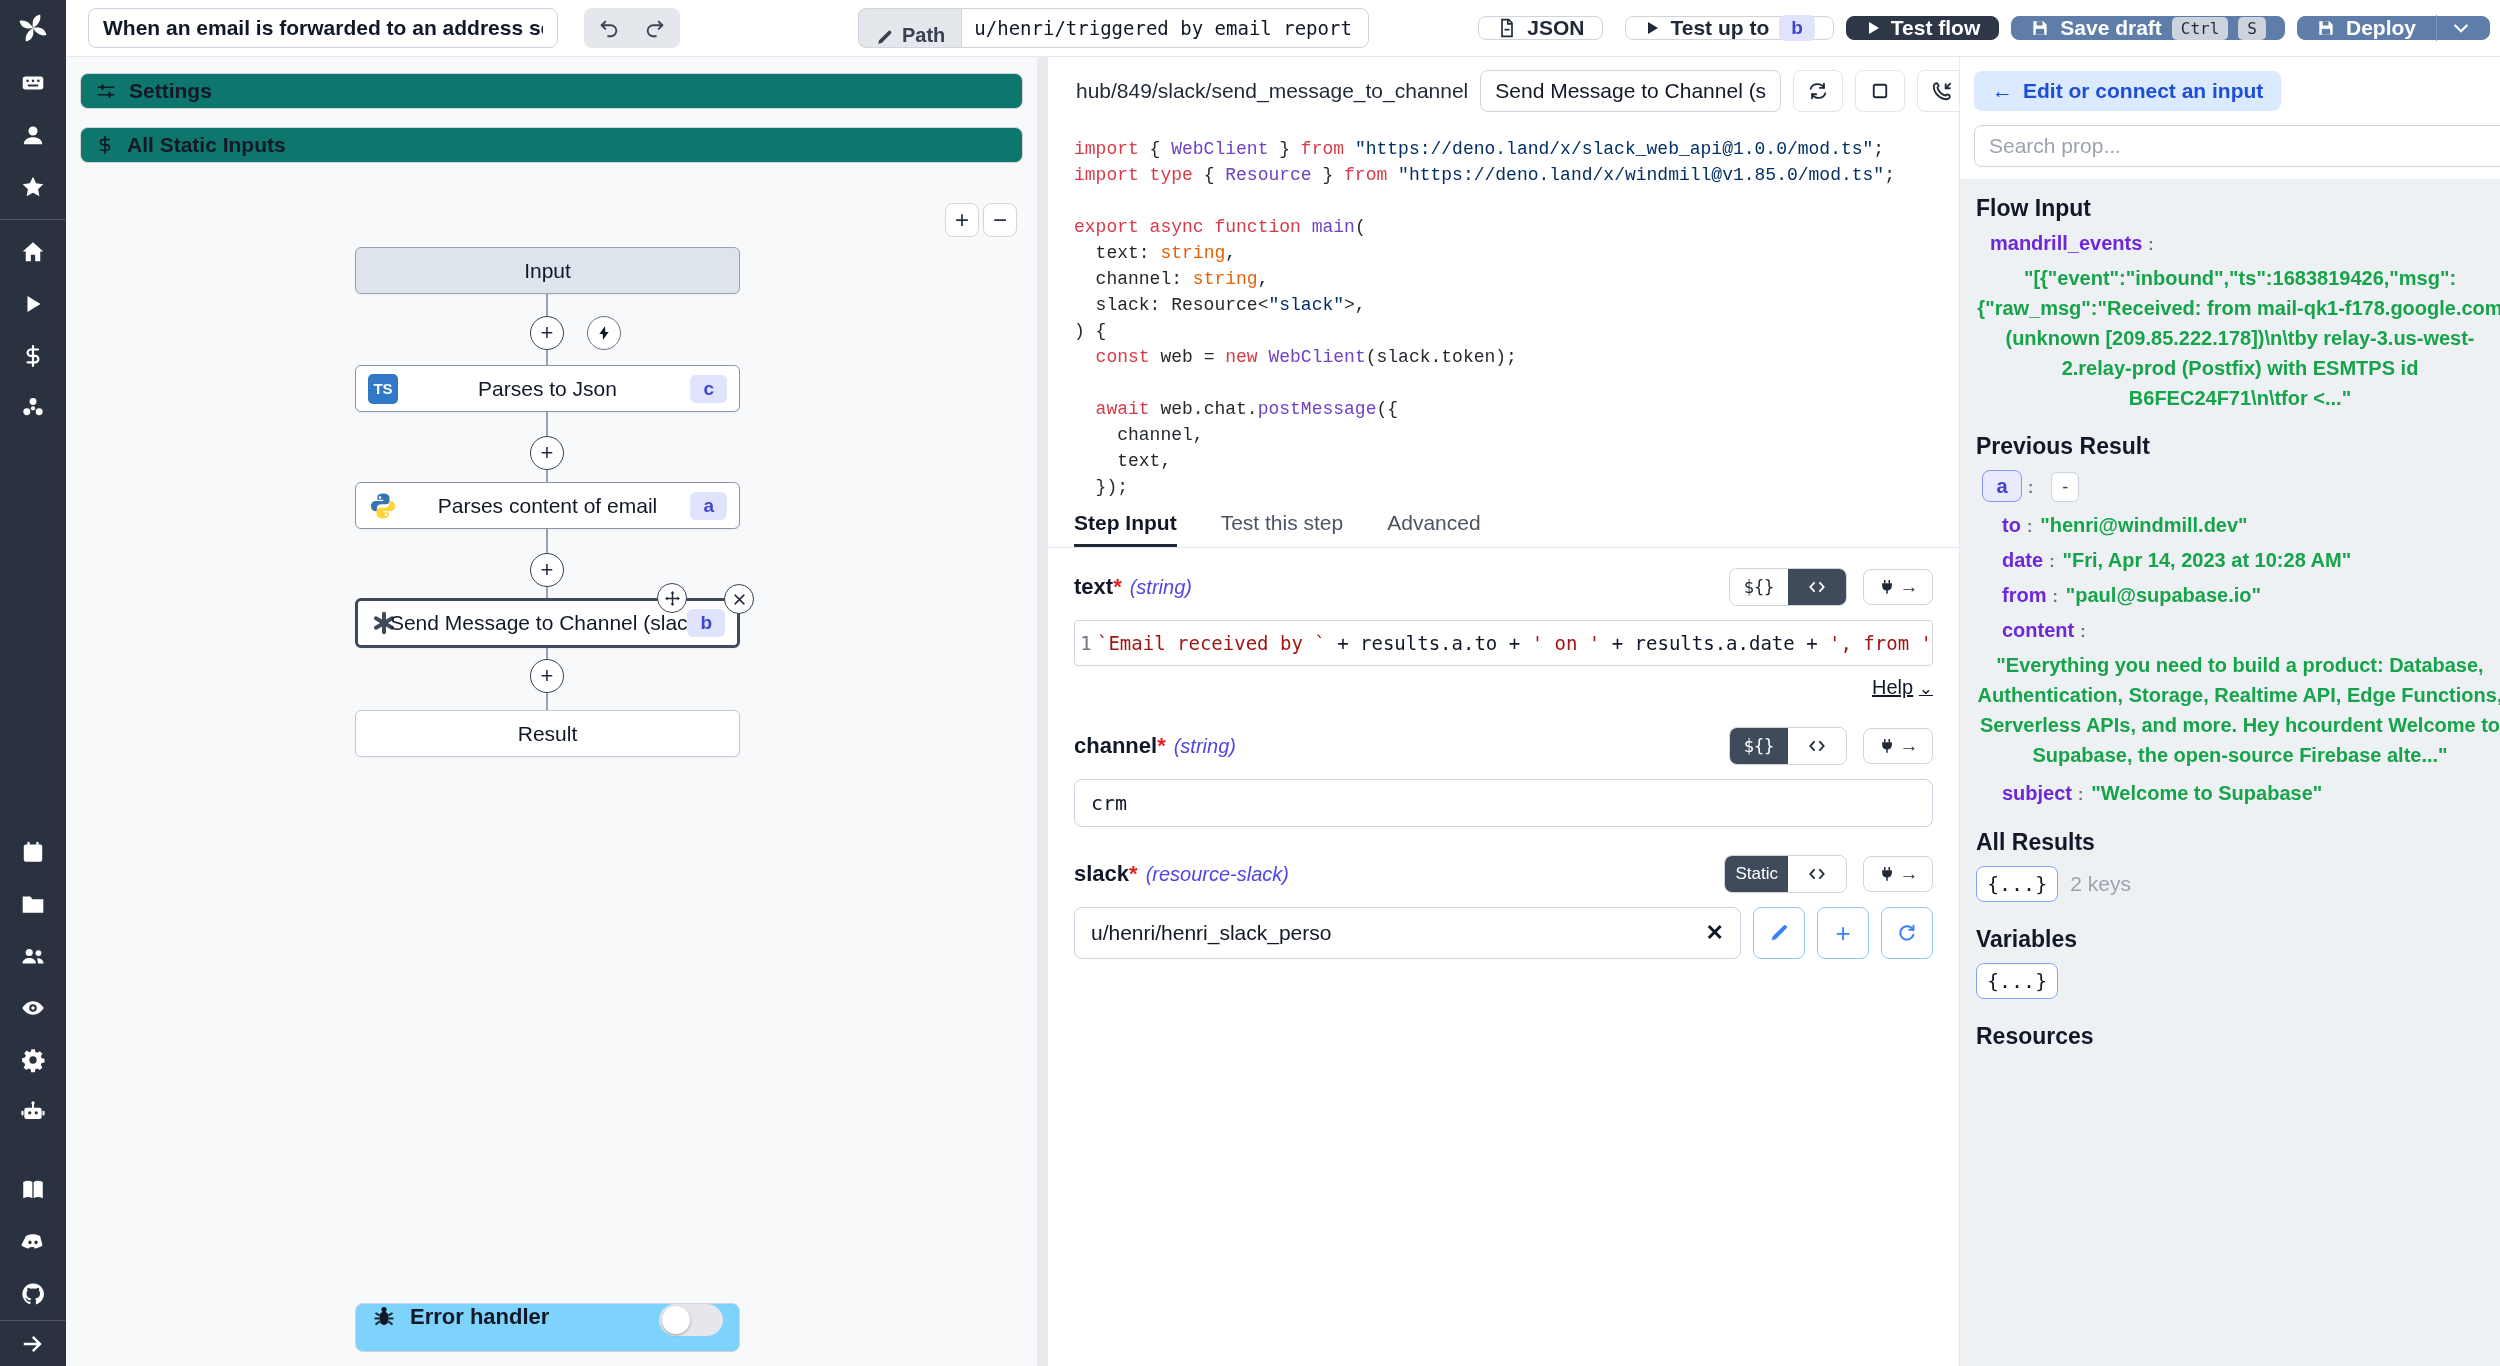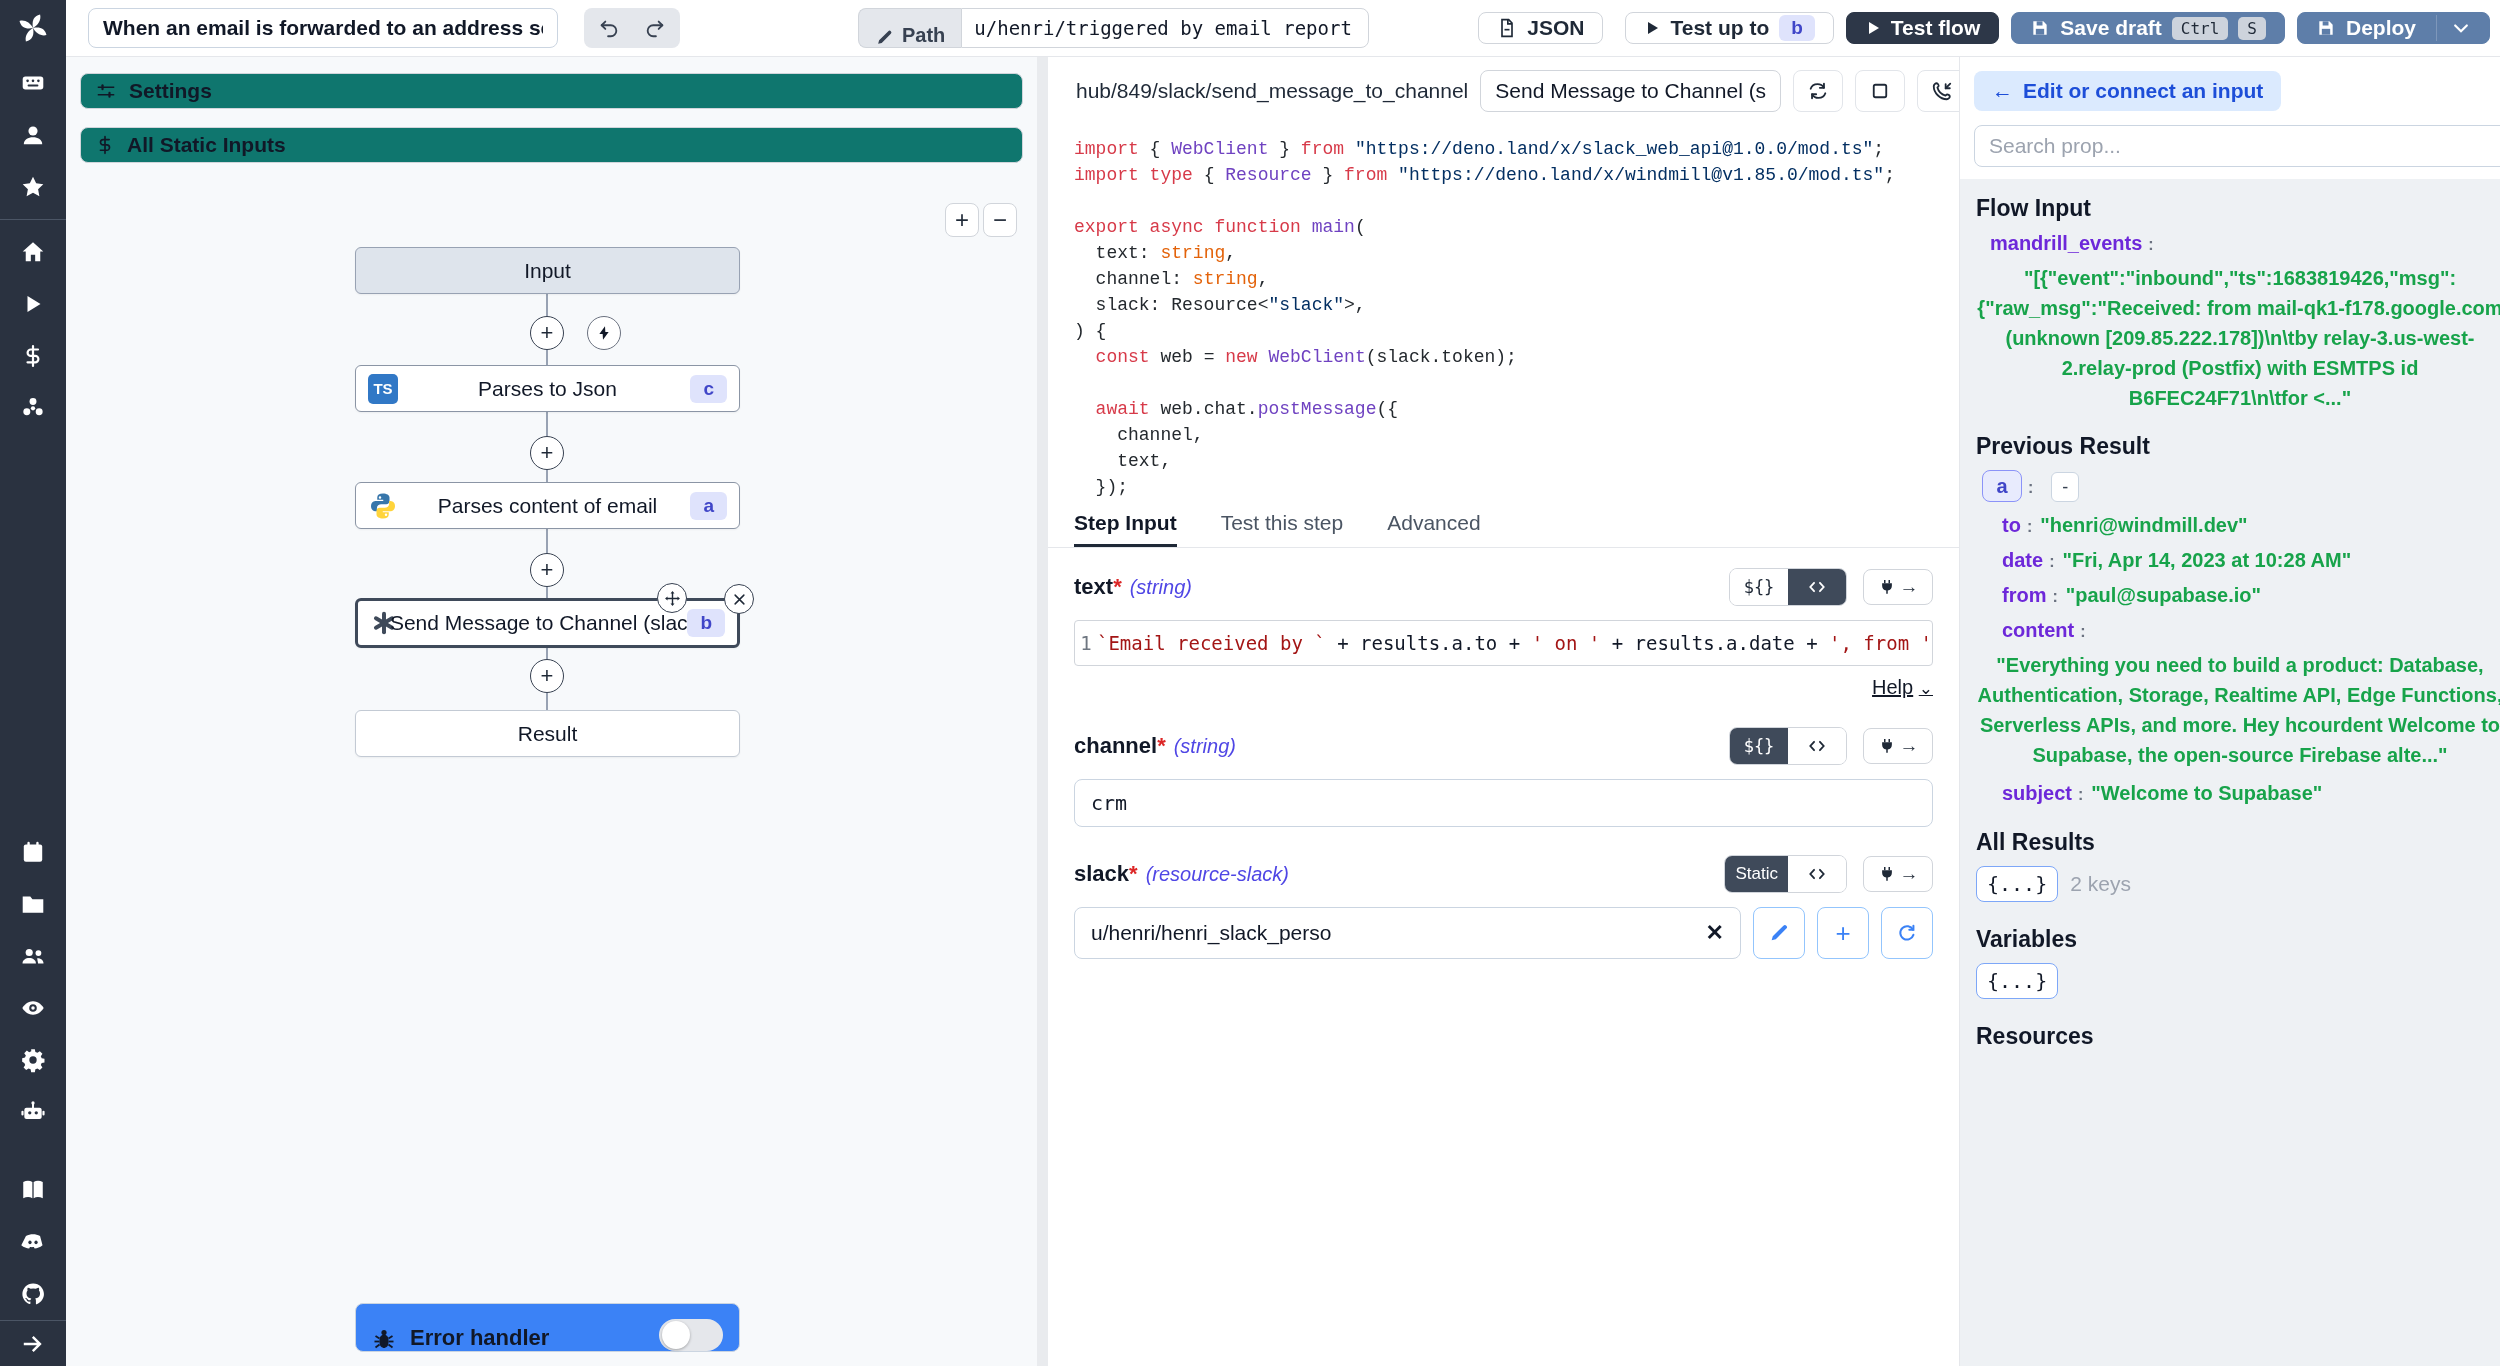--- a/index.html
+++ b/index.html
@@ -14,21 +14,21 @@
   .title-input { width:470px; height:40px; margin-left:22px; border:1px solid #cbd5e1; border-radius:8px;
     padding:0 14px; font-size:21px; font-weight:700; color:#111827; font-family:"Liberation Sans",sans-serif; }
   .undo-redo { margin-left:26px; background:#e4e7ec; border-radius:8px; display:flex; padding:2px; }
   .ur-btn { width:46px; height:36px; display:flex; align-items:center; justify-content:center; color:#374151; border-radius:6px; cursor:pointer; }
   .path-group { margin-left:178px; display:flex; align-items:stretch; height:40px; }
   .path-chip { background:#e4e7ec; border:1px solid #d1d5db; border-right:none; border-radius:8px 0 0 8px;
     display:flex; align-items:flex-end; gap:8px; padding:0 16px; font-size:20px; font-weight:600; color:#374151; }
   .path-input { width:408px; border:1px solid #d1d5db; border-radius:0 8px 8px 0; padding:0 12px;
     font-size:19px; color:#111827; font-family:"DejaVu Sans Mono",monospace; }
   .tb-spacer { flex:1; }
-  .tbtn { height:32px; display:inline-flex; align-items:center; gap:10px; border-radius:8px;
+  .tbtn { height:24px; display:inline-flex; align-items:center; gap:10px; border-radius:8px;
     padding:0 18px; font-size:21px; font-weight:600; cursor:pointer; flex:none; }
   .tbtn.white { background:#fff; border:1px solid #d1d5db; color:#1f2937; }
   .tbtn.dark { background:#2d3748; color:#fff; border:1px solid #2d3748; }
   .tbtn.blue { background:#5e7ea9; color:#fff; border:1px solid #5e7ea9; }
   .tbtn + .tbtn { margin-left:22px; }
   .tbtn.tight { margin-left:12px; }
   .badge-b { background:#dfe3fc; color:#4046c8; border-radius:6px; padding:2px 12px; font-size:19px; font-weight:700; }
   .kbd { background:#cdd3dc; color:#1f2937; border-radius:5px; padding:2px 9px; font-size:16px;
     font-family:"DejaVu Sans Mono",monospace; font-weight:400; }
   .dp-div { width:1px; height:26px; background:#7e97ba; margin:0 4px 0 10px; }
@@ -58,22 +58,22 @@
   .node.selected { border:3px solid #3f4a5a; }
   .nbadge { position:absolute; right:12px; background:#dfe3fc; color:#4046c8; font-weight:700; font-size:19px;
     border-radius:6px; padding:3px 13px; }
   .ts-ic { width:30px; height:30px; background:#3178c6; border-radius:5px; color:#fff; font-weight:700; font-size:15px;
     display:flex; align-items:center; justify-content:center; z-index:1; }
   .pc { position:absolute; width:34px; height:34px; border-radius:50%; background:#fff; border:1.6px solid #374151;
     display:flex; align-items:center; justify-content:center; font-size:22px; color:#1f2937; cursor:pointer; }
   .pc.graybd { border-color:#6b7280; }
   .mini-c { position:absolute; width:30px; height:30px; border-radius:50%; background:#fff; border:1.8px solid #374151;
     display:flex; align-items:center; justify-content:center; color:#1f2937; cursor:pointer; z-index:3; }
-  .errnode { position:absolute; left:289px; width:385px; height:49px; top:1246px; background:#3b82f6; border:1.4px solid #cbd5e1;
-    border-radius:8px; display:flex; align-items:flex-end; gap:14px; padding:0 16px; font-size:22px; font-weight:700; color:#111827; }
+  .errnode { position:absolute; left:289px; width:385px; height:49px; top:1246px; background:#7dd3fc; border:1.4px solid #cbd5e1;
+    border-radius:8px; display:flex; align-items:flex-start; gap:14px; padding:0 16px; font-size:22px; font-weight:700; color:#111827; }
   .toggle { margin-left:auto; width:64px; height:32px; background:#e5e7eb; border-radius:16px; position:relative; cursor:pointer; }
   .toggle .knob { position:absolute; left:3px; top:2px; width:28px; height:28px; background:#fff; border-radius:50%;
     box-shadow:0 1px 3px rgba(0,0,0,.3); }
 
   
   .editor { width:911px; flex:none; display:flex; flex-direction:column; background:#fff; }
   .ehdr { height:67px; display:flex; align-items:center; gap:12px; padding:0 16px; flex:none; }
   .hub-ic { color:#374151; }
   .hub-path { font-size:21px; color:#1f2937; }
   .node-title-input { width:505px; height:42px; margin-left:auto; border:1px solid #d1d5db; border-radius:8px;

